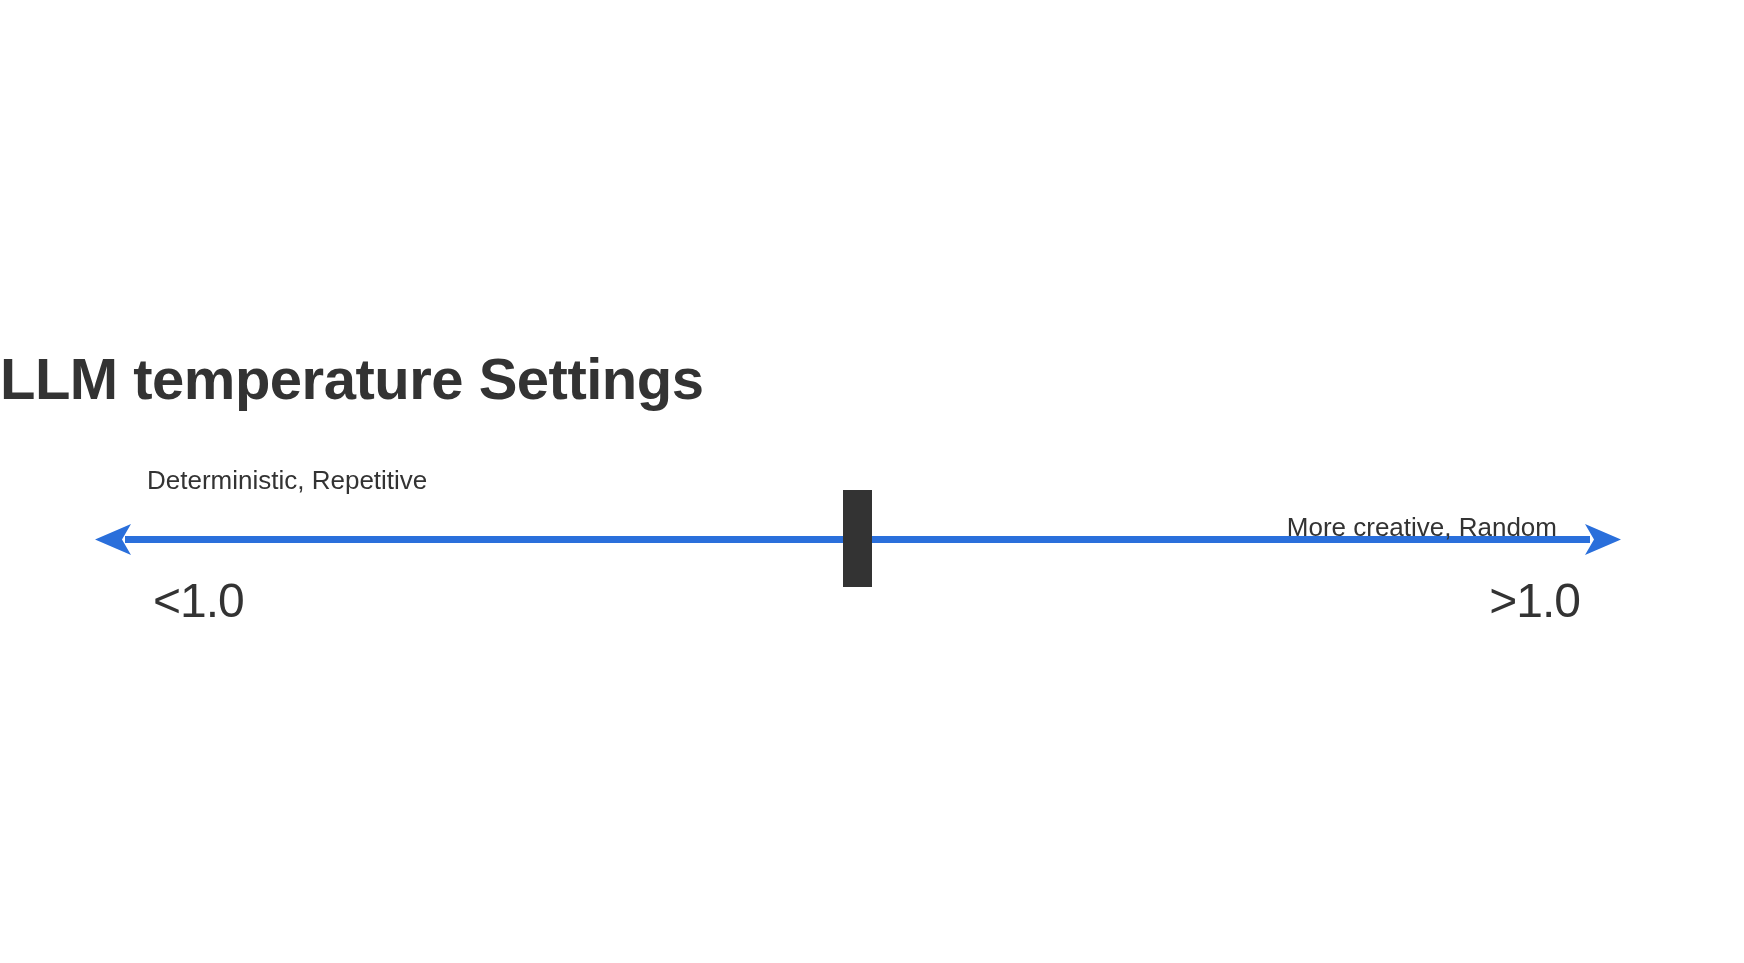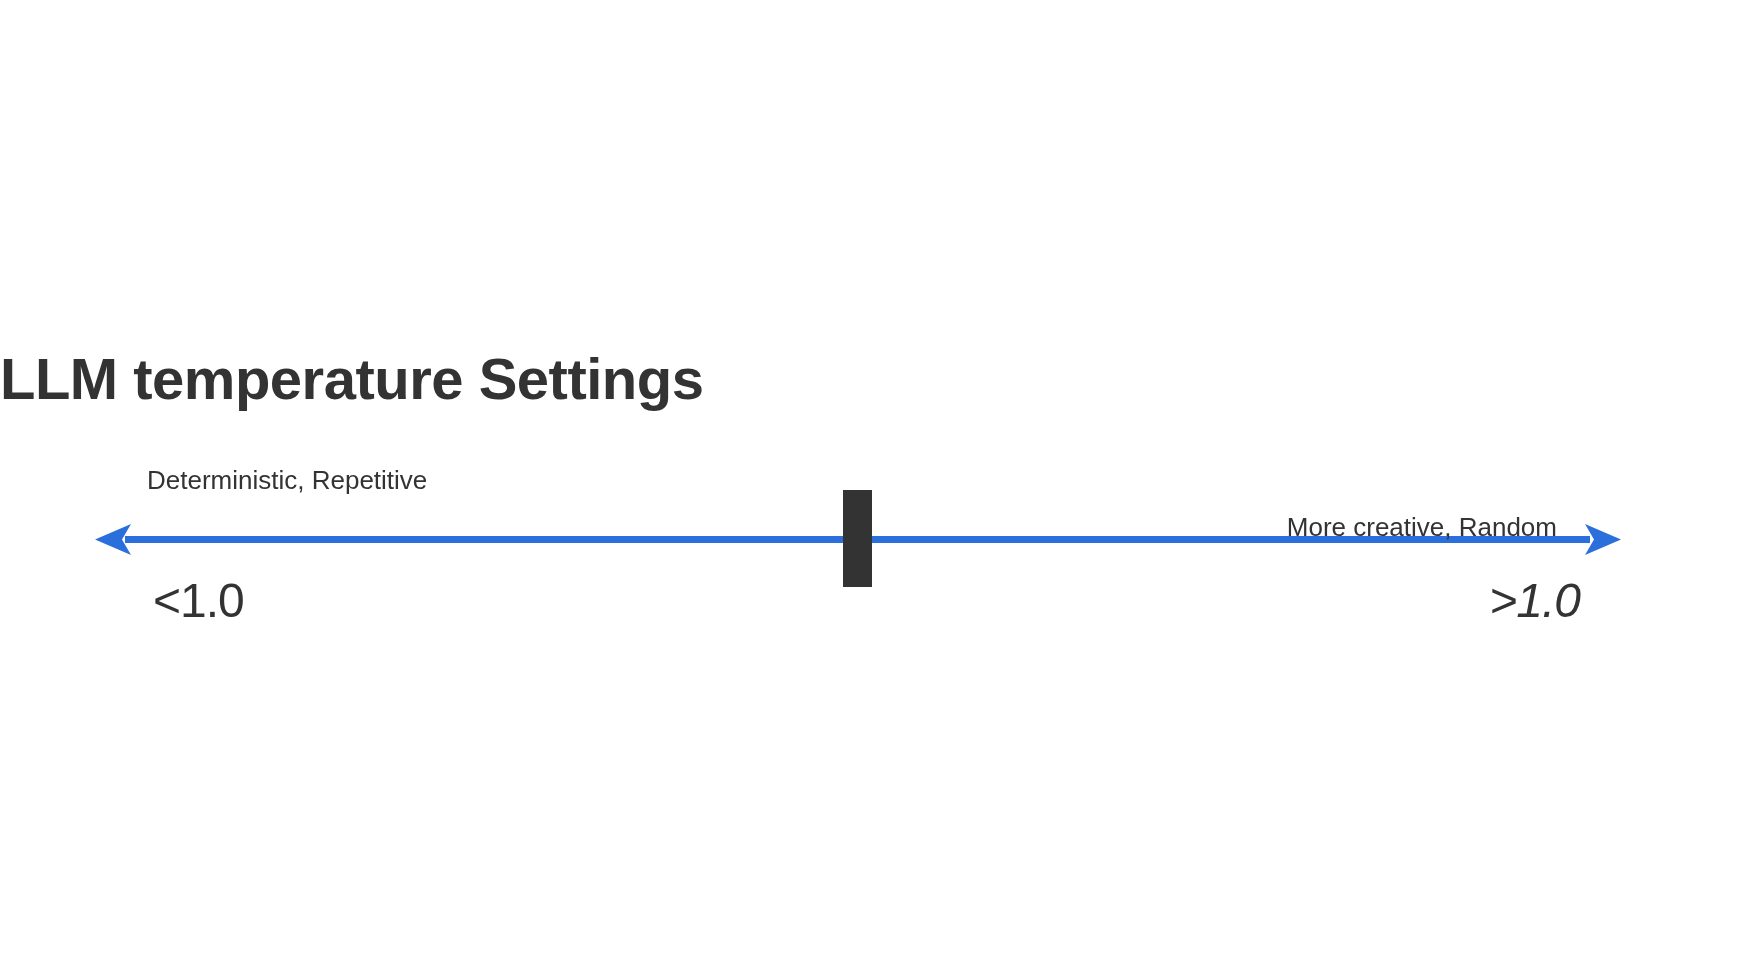--- a/index.html
+++ b/index.html
@@ -6,21 +6,21 @@
   body { width:1744px; height:963px; position:relative; overflow:hidden;
          font-family:"Liberation Sans", "DejaVu Sans", sans-serif; color:#333333; }
   .title { position:absolute; left:0; width:1464px; top:344px; 
            font-size:58px; font-weight:bold; letter-spacing:-0.5px; line-height:70px; }
   .scale-svg { position:absolute; left:0; top:0; }
   .label-small { position:absolute; font-size:26px; line-height:30px; white-space:nowrap; }
   .label-left { left:147px; top:465px; }
   .label-right { right:187px; top:504px;margin-top:8px; }
   .value { position:absolute; font-size:48px; line-height:54px; white-space:nowrap; letter-spacing:-1px; }
   .value-left { left:115px; top:574px;margin-left:38px; }
-  .value-right { right:164px; top:574px;font-style:italic; }
+  .value-right { right:164px; top:574px; }
   .marker { position:absolute; left:843px; top:490px; width:29px; height:97px; background:#333333; }
 </style>
 </head>
 <body>
 
 <div class="title">LLM temperature Settings</div>
 
 <svg class="scale-svg" width="1744" height="963">
   <line x1="125" y1="539.5" x2="1590" y2="539.5" stroke="#2a6fdb" stroke-width="7"></line>
   <polygon points="95,539.5 131,524 122,539.5 131,555" fill="#2a6fdb"></polygon>

